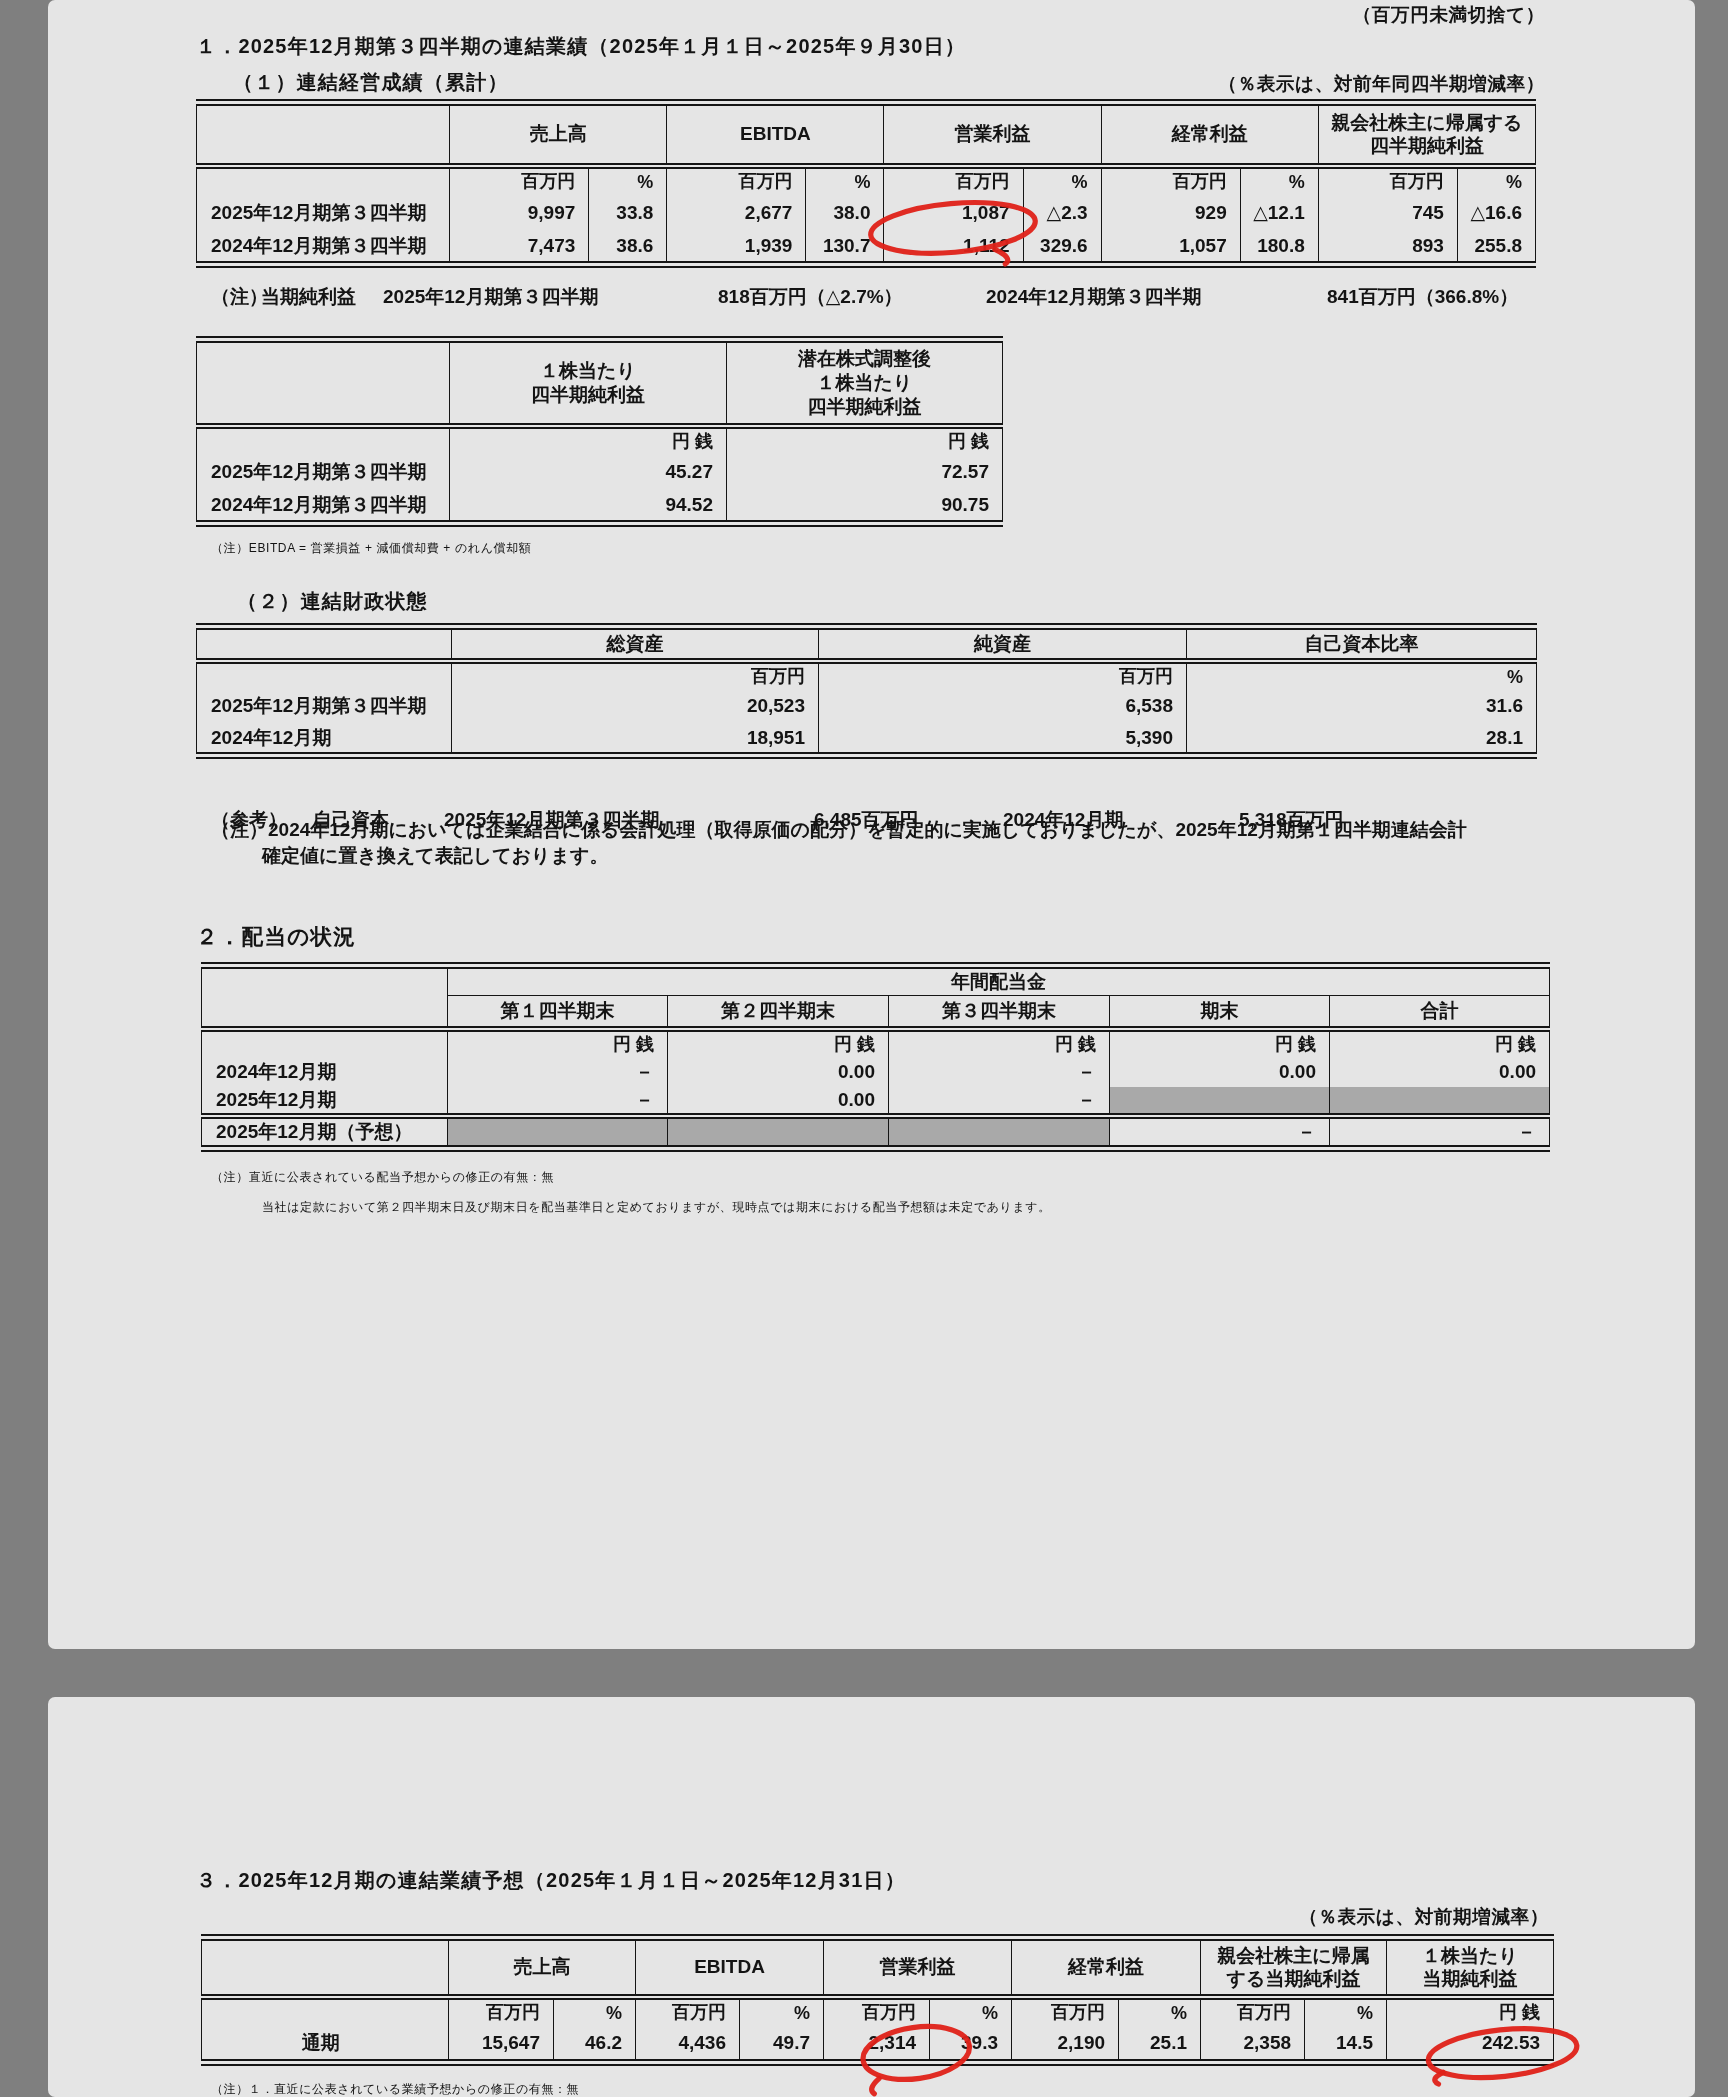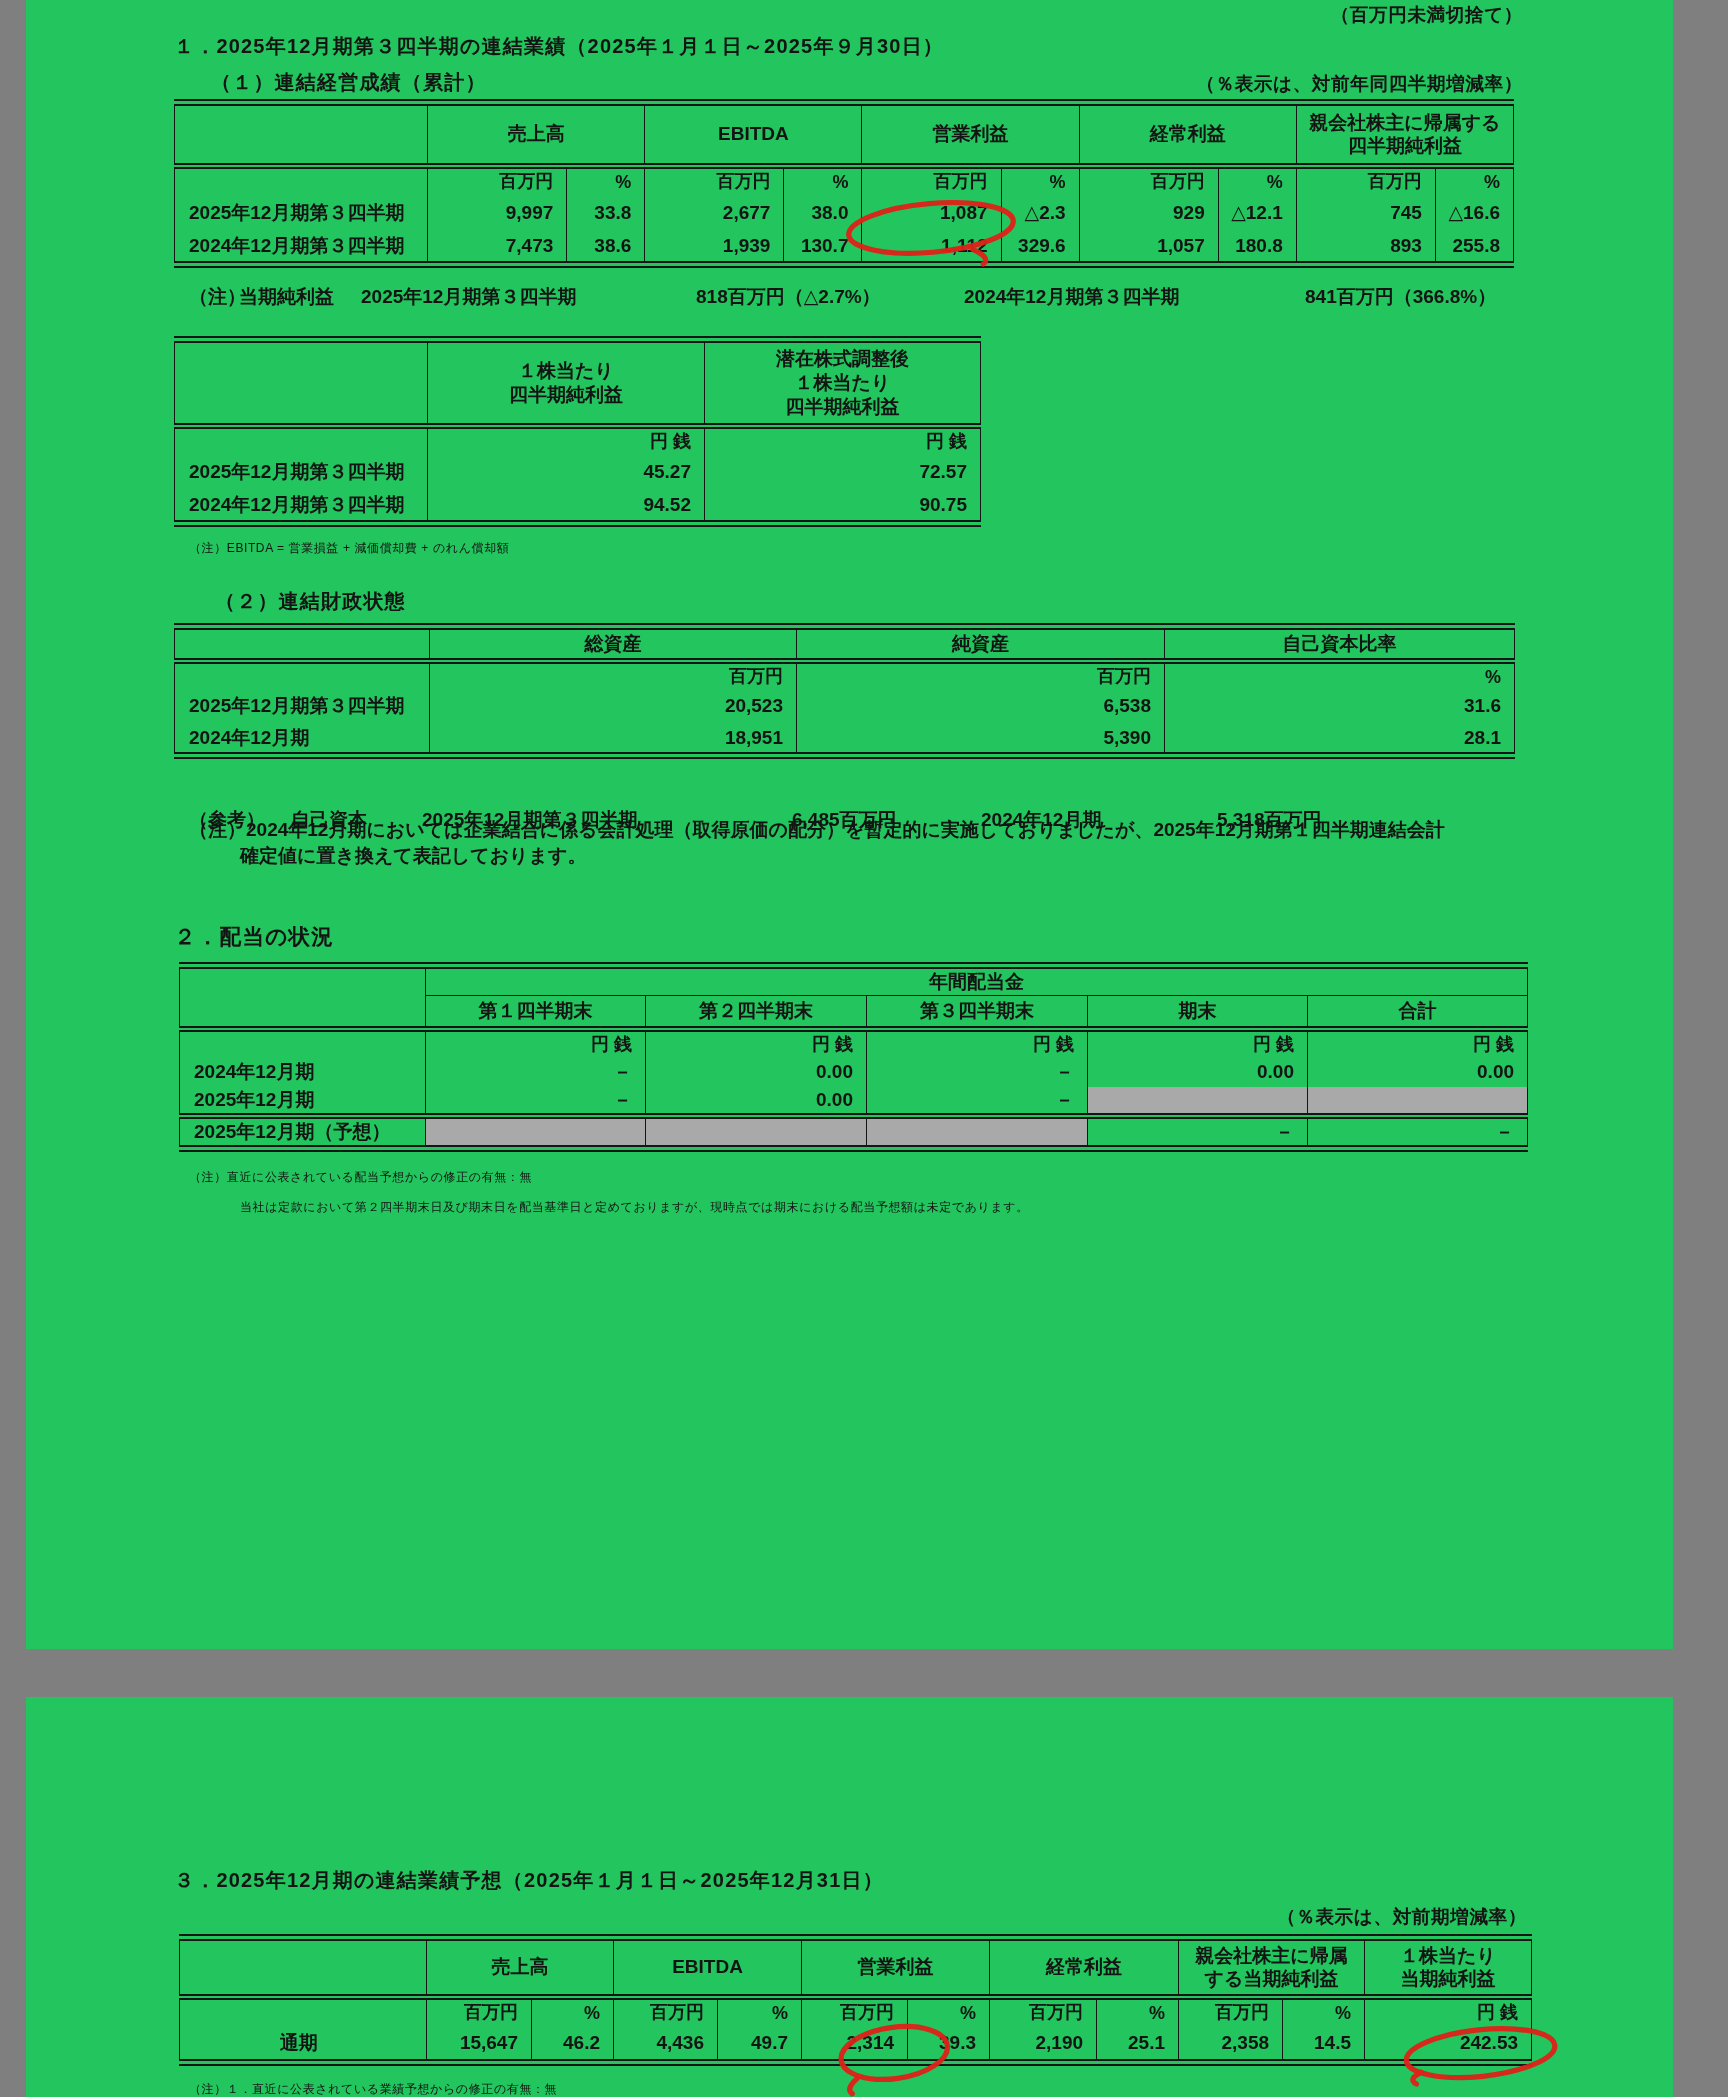--- a/index.html
+++ b/index.html
@@ -4,21 +4,21 @@
 <style>
   html,body{margin:0;padding:0;}
   body{
     width:1729px;height:2097px;overflow:hidden;
     background:#7f7f7f;
     font-family:"Liberation Sans","DejaVu Sans",sans-serif;
     color:#141414;
     -webkit-font-smoothing:antialiased;
   }
   .canvas{position:relative;width:1729px;height:2097px;}
-  .page{position:absolute;left:26px;width:1647px;background:#22c55e;overflow:hidden;}
+  .page{position:absolute;left:48px;width:1647px;background:#e5e5e5;overflow:hidden;border-radius:7px;}
   .page1{top:0;height:1649px;}
   .page2{top:1697px;height:400px;}
   .abs{position:absolute;}
   .small-note{font-size:18.6px;font-weight:700;letter-spacing:0.6px;}
   .sec-title{font-size:20px;font-weight:700;letter-spacing:1.2px;}
   .sub-title{font-size:20px;font-weight:700;letter-spacing:1.2px;}
   .body-note{font-size:12px;font-weight:400;letter-spacing:0.6px;white-space:nowrap;}
   table{border-collapse:collapse;table-layout:fixed;}
   table.fin{
     border-top:7px double #151515;

